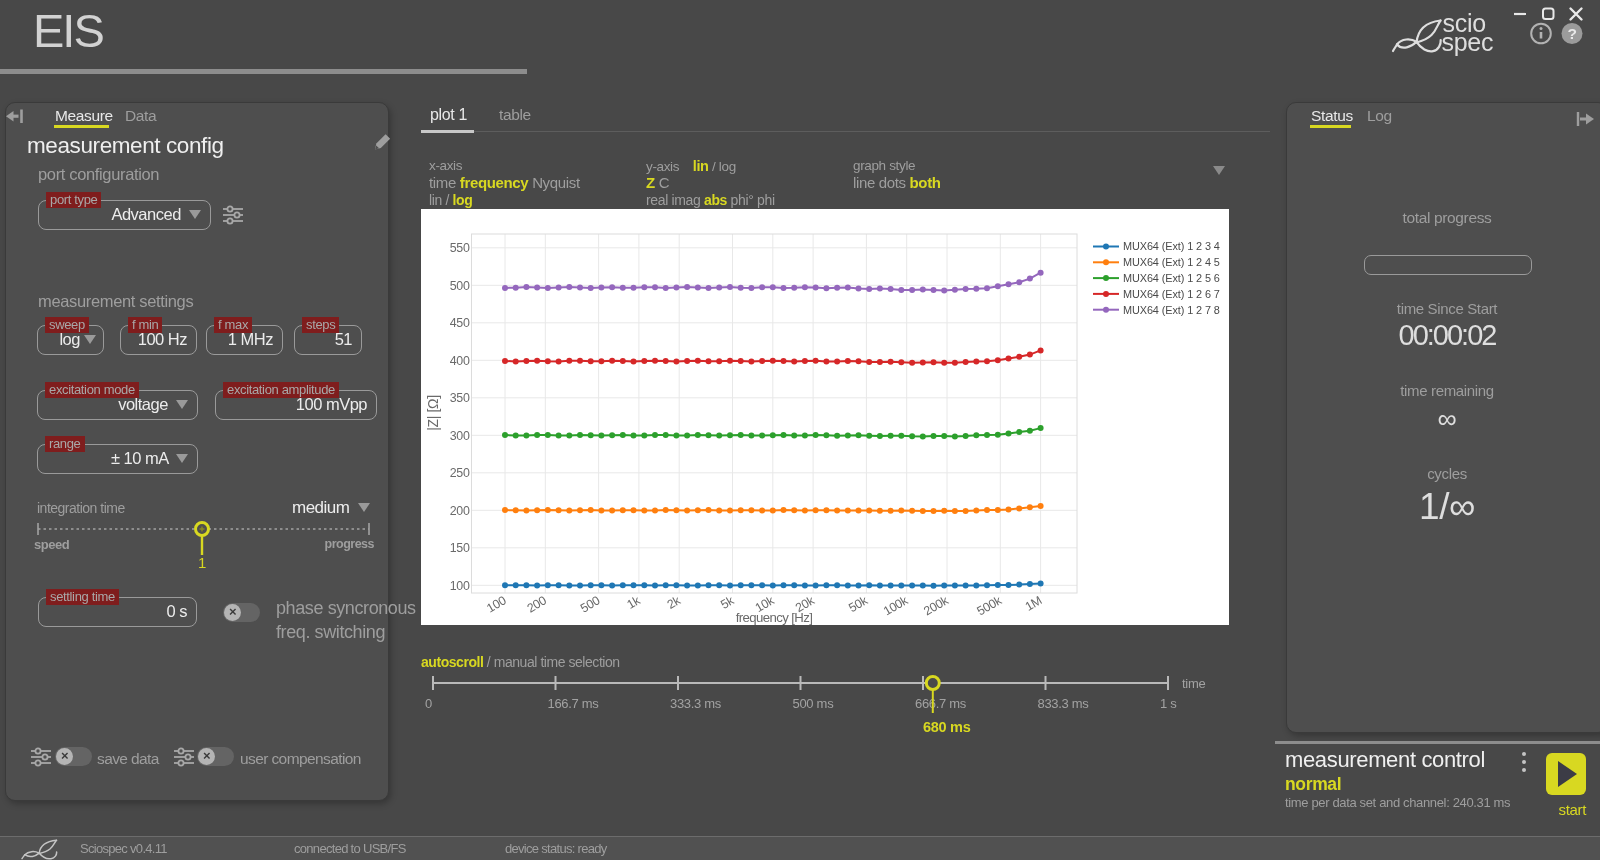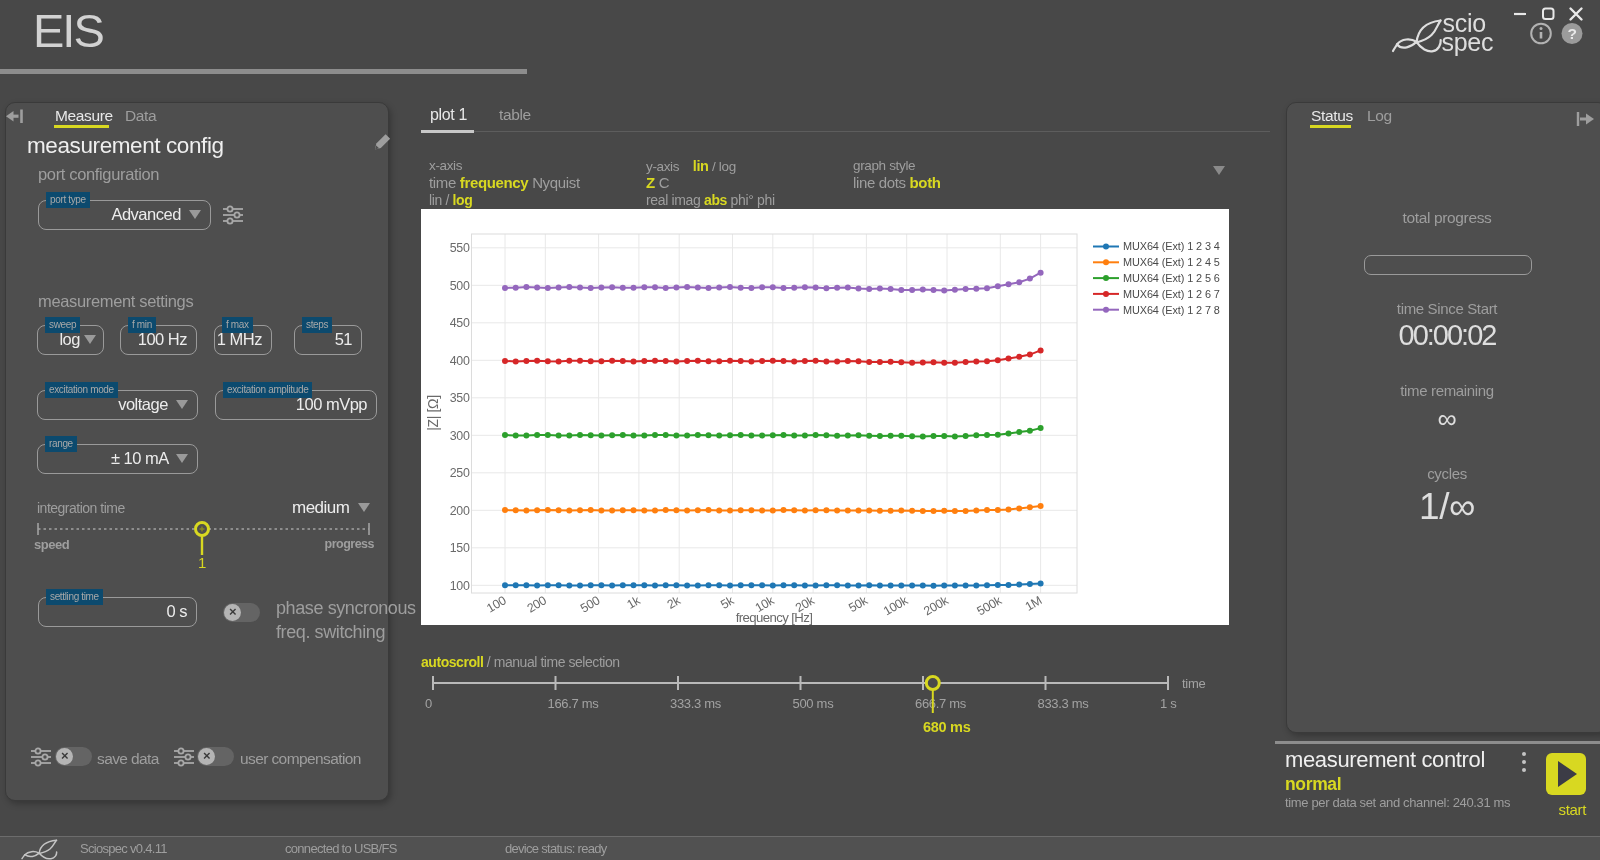--- a/index.html
+++ b/index.html
@@ -2,21 +2,21 @@
 <html><head><meta charset="utf-8">
 <style>
 *{margin:0;padding:0;box-sizing:border-box}
 html,body{width:1600px;height:860px;background:#484848;font-family:"Liberation Sans",sans-serif;letter-spacing:-0.35px;overflow:hidden;position:relative}
 .abs{position:absolute}
 .gray{color:#9e9e9e}
 .white{color:#e8e8e8}
 .yel{color:#d8d821}
 .panel{position:absolute;background:#4e4e4e;border:1px solid #3a3a3a;border-radius:10px;box-shadow:2px 3px 6px rgba(0,0,0,0.25)}
 .fs{position:absolute;border:1px solid #9a9a9a;border-radius:8px}
-.fs .lg{position:absolute;top:-9px;left:7px;background:#0c4a6e;padding:0 4px;font-size:10px;color:#a8a8a8;line-height:16px;white-space:nowrap}
+.fs .lg{position:absolute;top:-9px;left:7px;background:#7f1d1d;padding:0 4px;font-size:13px;color:#a8a8a8;line-height:16px;white-space:nowrap}
 .fs .val{position:absolute;right:9px;top:4px;font-size:16.5px;color:#ececec;letter-spacing:-0.5px;white-space:nowrap}
 .tri{display:inline-block;width:0;height:0;border-left:6.5px solid transparent;border-right:6.5px solid transparent;border-top:9px solid #9a9a9a;vertical-align:1px}
 .toggle{position:absolute;width:37px;height:19px;background:#646464;border-radius:10px}
 .toggle .knob{position:absolute;left:1px;top:1px;width:17px;height:17px;border-radius:50%;background:#b4b4b4;color:#3a3a3a;font-size:13px;font-weight:bold;text-align:center;line-height:16px}
 </style></head>
 <body>
 
 <div class="abs" style="left:33px;top:3px;font-size:47px;color:#d2d2d2;letter-spacing:-2px">EIS</div>
 <div class="abs" style="left:0;top:69px;width:527px;height:5px;background:#8d8d8d"></div>
 
@@ -82,21 +82,21 @@
   <div class="abs gray" style="left:32px;top:189px;font-size:16.5px">measurement settings</div>
 
   <div class="fs" style="left:31px;top:222px;width:67px;height:30px">
     <span class="lg">sweep</span>
     <span class="val" style="right:7px">log <span class="tri"></span></span>
   </div>
   <div class="fs" style="left:114px;top:222px;width:77px;height:30px">
     <span class="lg">f min</span>
       <span class="val">100 Hz</span>
   </div>
-  <div class="fs" style="left:208px;top:222px;width:58px;height:30px">
+  <div class="fs" style="left:200px;top:222px;width:77px;height:30px">
     <span class="lg">f max</span>
       <span class="val">1 MHz</span>
   </div>
   <div class="fs" style="left:288px;top:222px;width:68px;height:30px">
     <span class="lg">steps</span>
       <span class="val">51</span>
   </div>
 
   <div class="fs" style="left:31px;top:287px;width:161px;height:30px">
     <span class="lg">excitation mode</span>
@@ -592,14 +592,14 @@
 <g fill="none" stroke="#c4c4c4" stroke-width="1.5" stroke-linecap="round">
 <path d="M19.1 15.5 C 19.8 9.8, 23.8 3.5, 36.5 2.3"></path>
 <path d="M36.5 2.3 C 32.9 6.5, 33.2 12.5, 19.1 15.5"></path>
 <path d="M4.9 16.7 C 8.2 13.1, 14.8 12.8, 19.1 15.1"></path>
 <path d="M4.9 16.7 C 9.7 20.3, 15.5 18.2, 19.1 15.1"></path>
 <path d="M4.9 16.7 C 3.9 18.2, 2.7 19.4, 2.0 20.6"></path>
 <path d="M19.1 15.1 C 22.4 19.1, 27.0 21.4, 31.0 20.7 C 35.0 20, 36.9 16.7, 36.6 14"></path>
 </g>
 </svg>
 <div class="abs gray" style="left:80px;top:841px;font-size:13px;letter-spacing:-0.7px">Sciospec v0.4.11</div>
-<div class="abs gray" style="left:285px;top:841px;font-size:13px;letter-spacing:-0.7px">connected to USB/FS</div>
+<div class="abs gray" style="left:294px;top:841px;font-size:13px;letter-spacing:-0.7px">connected to USB/FS</div>
 <div class="abs gray" style="left:505px;top:841px;font-size:13px;letter-spacing:-0.7px">device status: ready</div>
 
 </body></html>

